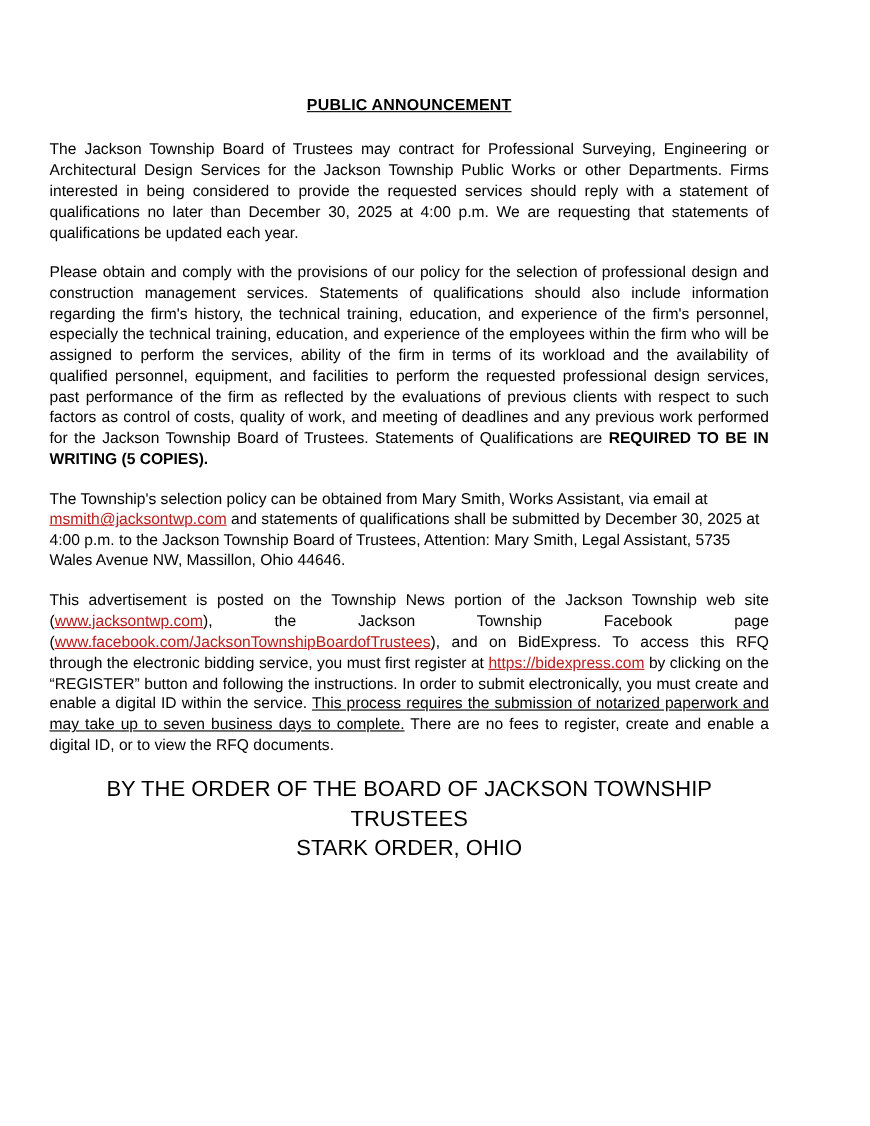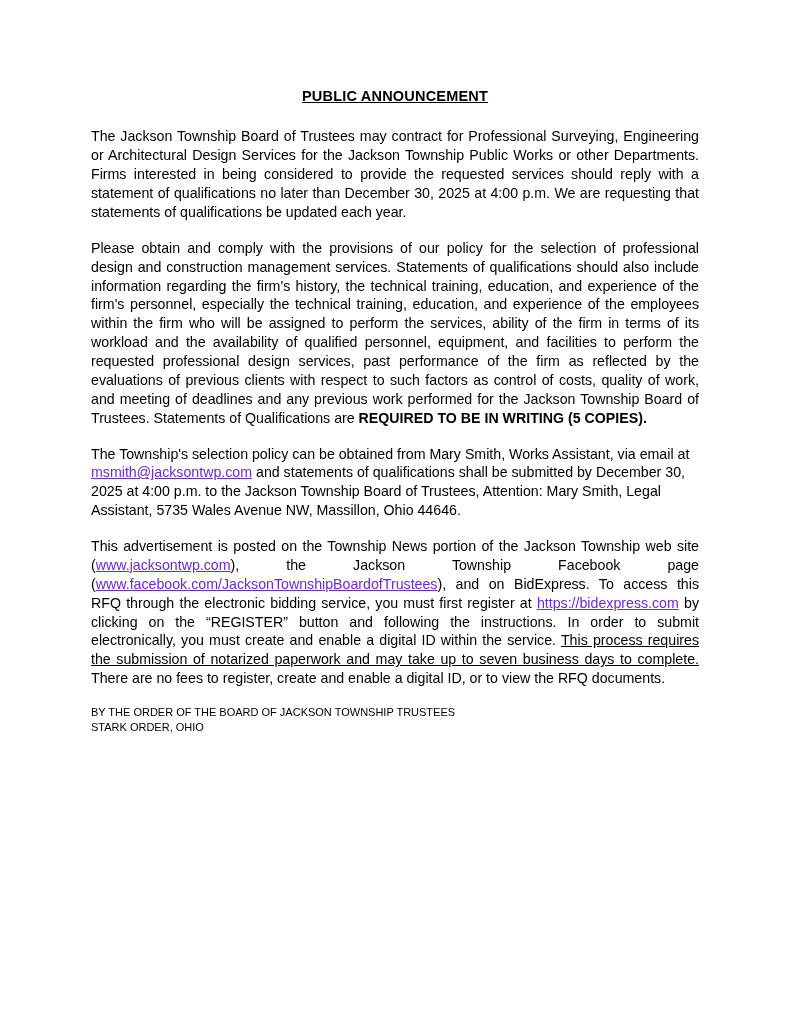--- a/index.html
+++ b/index.html
@@ -13,21 +13,21 @@
     font-family: "Liberation Sans", sans-serif;
     color: #000000;
     overflow: hidden;
   }
   .page {
     position: relative;
     width: 791px;
     height: 860px;
     background: #ffffff;
     box-sizing: border-box;
-    padding: 88px 92px 0 91px;
+    padding: 88px 92px 0 45px;
   }
   .doc-title {
     text-align: center;
     font-size: 14.5px;
     font-weight: bold;
     text-decoration: underline;
     letter-spacing: 0.2px;
     margin: 0 0 22px 0;
     line-height: 1.2;
   }
@@ -36,27 +36,27 @@
     line-height: 1.33;
     margin: 0 0 17px 0;
     text-align: justify;
     text-justify: inter-word;
     word-spacing: 0px;
   }
   p.para.left {
     text-align: left;
   }
   .sig {
-    font-size: 11px;
+    font-size: 20px;
     line-height: 1.33;
     margin: 6px 0 0 0;
-    text-align: left;
+    text-align: center;
   }
   a.link {
-    color: #6d28d9;
+    color: #b91c1c;
     text-decoration: underline;
   }
   .bold-ul {
     font-weight: bold;
   }
   .ul {
     text-decoration: underline;
   }
 </style>
 </head>

